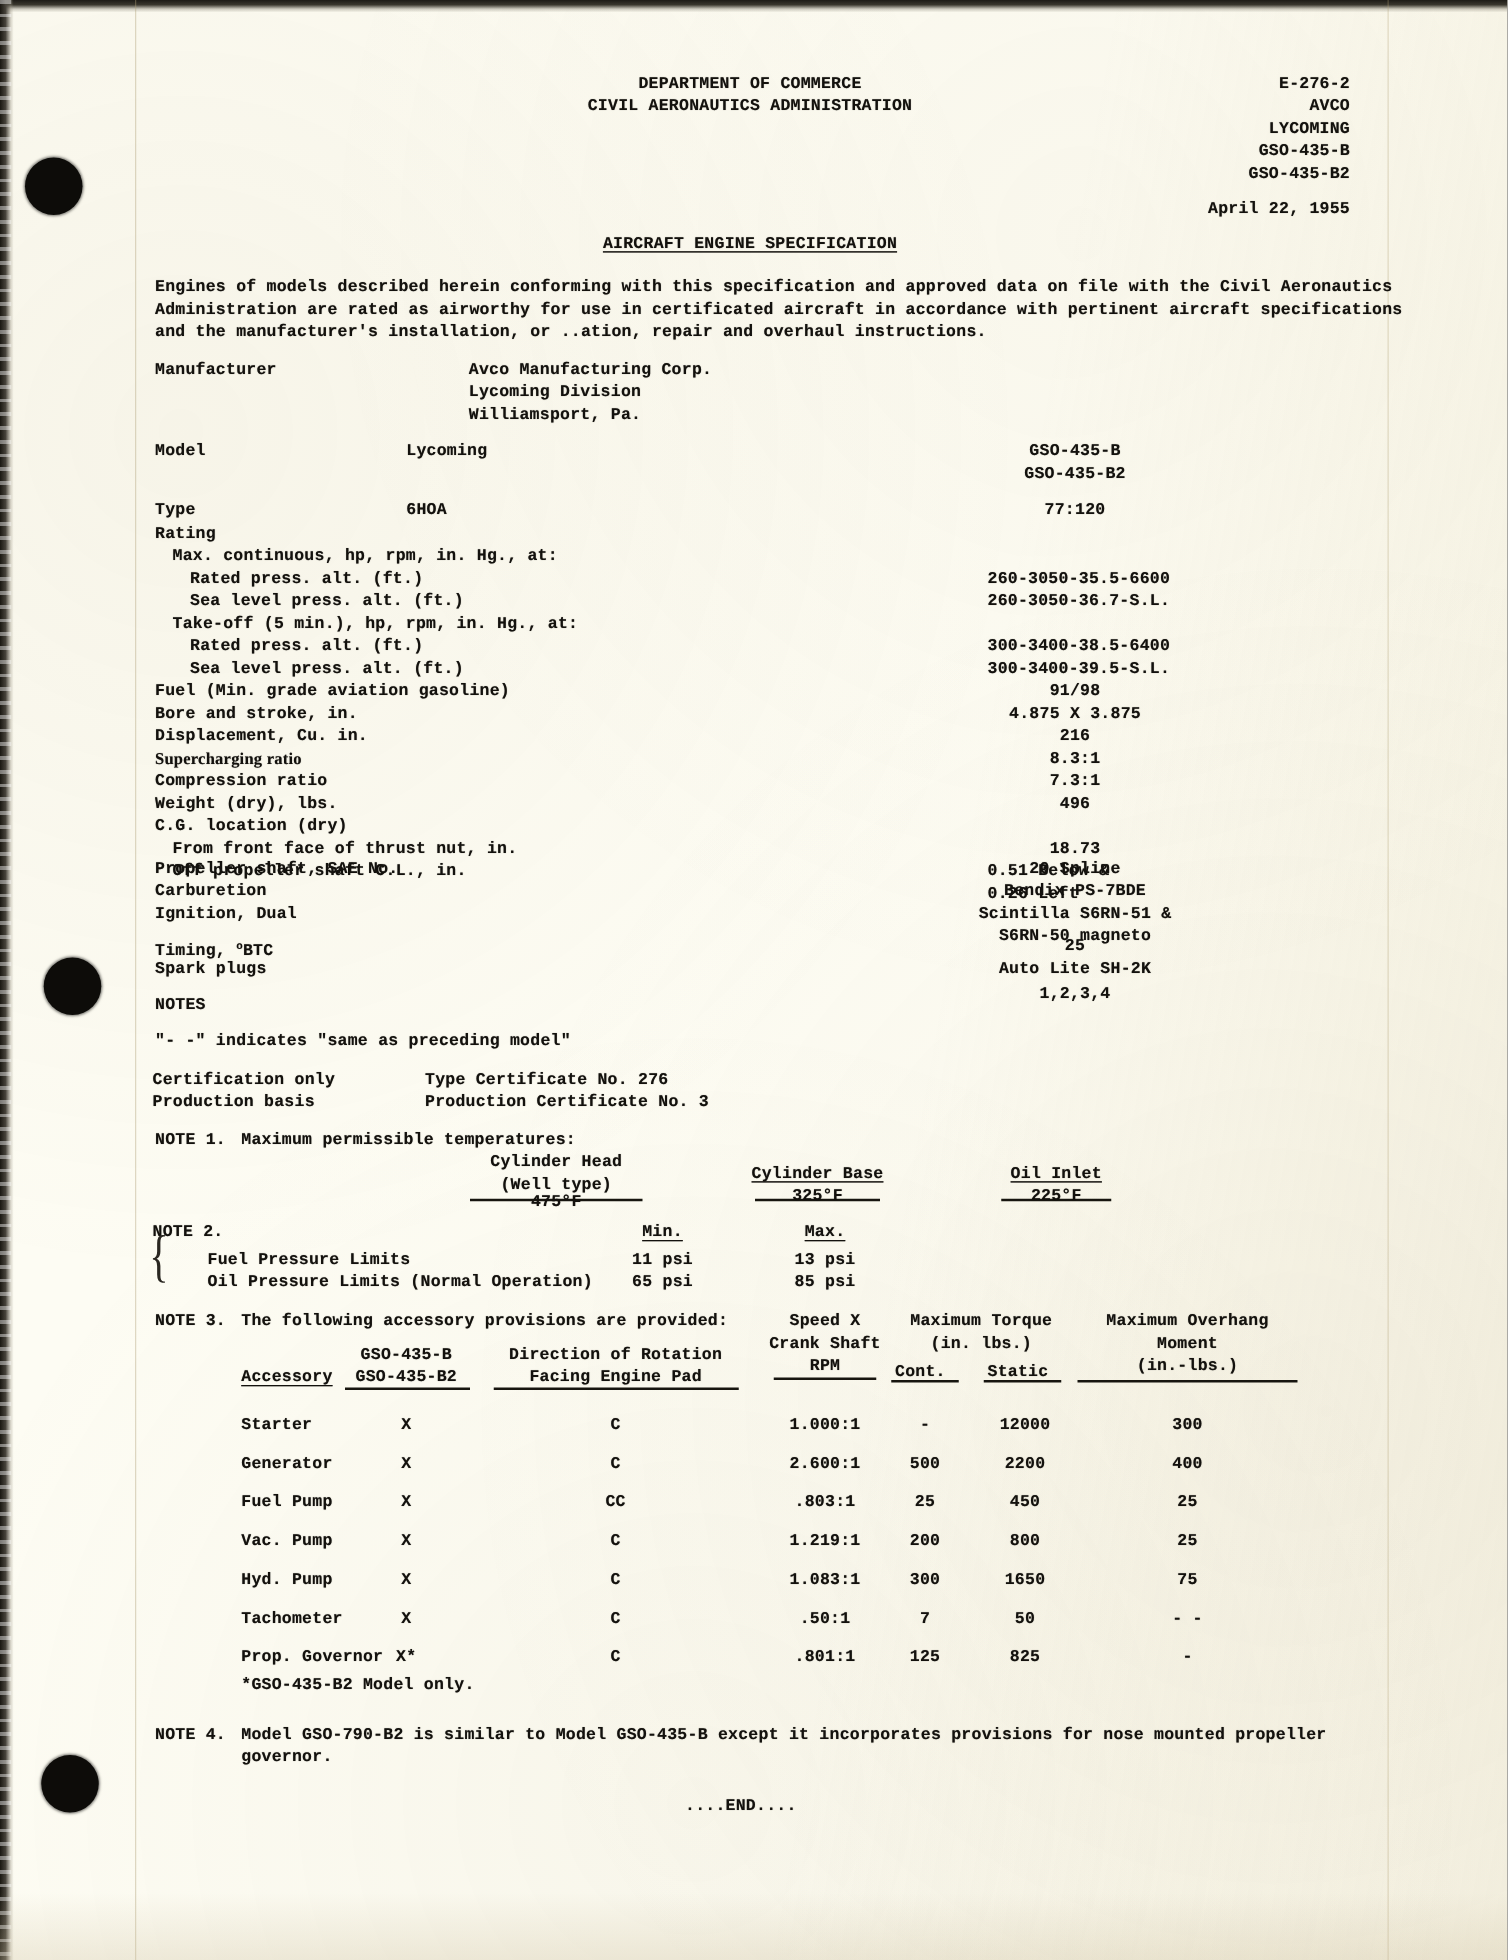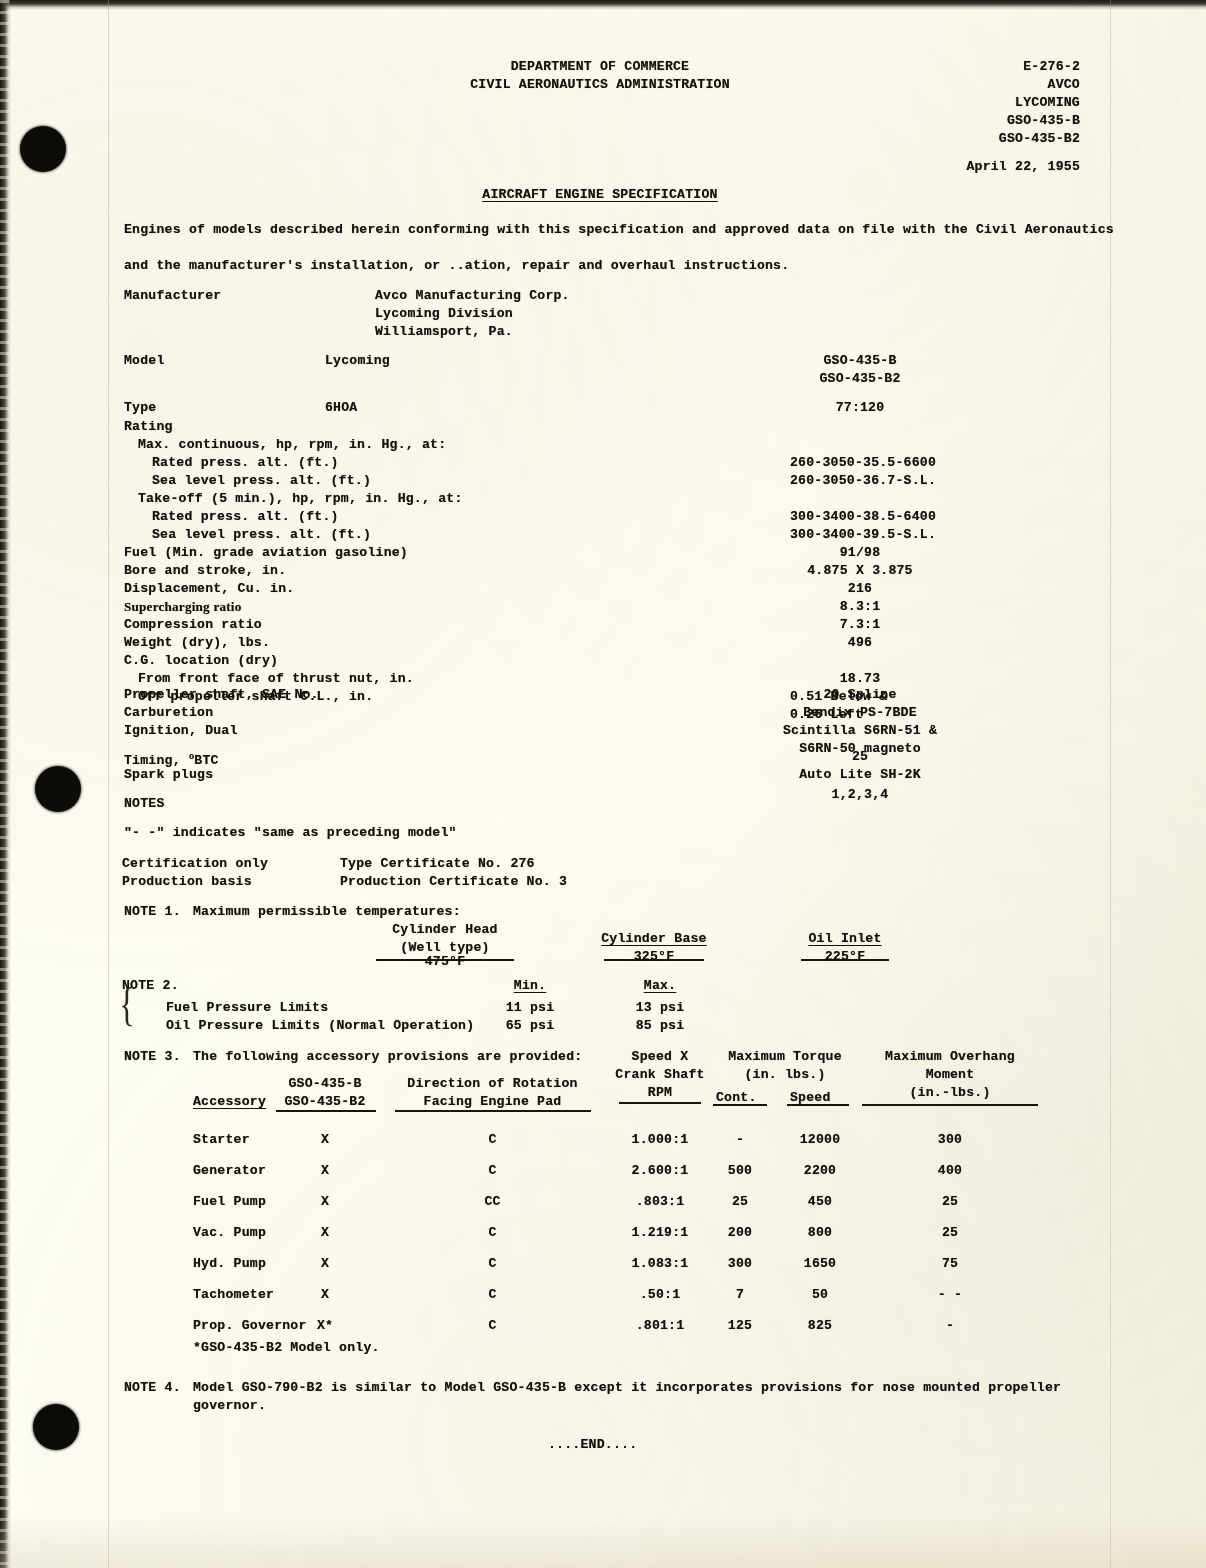--- a/index.html
+++ b/index.html
@@ -79,20 +79,21 @@
   <div class="t" style="left:860px;top:76px;width:220px;text-align:right;">AVCO</div>
   <div class="t" style="left:860px;top:94px;width:220px;text-align:right;">LYCOMING</div>
   <div class="t" style="left:860px;top:112px;width:220px;text-align:right;">GSO-435-B</div>
   <div class="t" style="left:860px;top:130px;width:220px;text-align:right;">GSO-435-B2</div>
 
   <div class="t" style="left:840px;top:158px;width:240px;text-align:right;">April 22, 1955</div>
 
   <div class="t u ctr" style="left:350px;top:186px;width:500px;">AIRCRAFT ENGINE SPECIFICATION</div>
 
   <div class="t" style="left:124px;top:221px;">Engines of models described herein conforming with this specification and approved data on file with the Civil Aeronautics</div>
+  <div class="t" style="left:124px;top:239px;">Administration are rated as airworthy for use in certificated aircraft in accordance with pertinent aircraft specifications</div>
   <div class="t" style="left:124px;top:257px;">and the manufacturer's installation, or ..ation, repair and overhaul instructions.</div>
 
   <div class="t" style="left:124px;top:287px;">Manufacturer</div>
   <div class="t" style="left:375px;top:287px;">Avco Manufacturing Corp.</div>
   <div class="t" style="left:375px;top:305px;">Lycoming Division</div>
   <div class="t" style="left:375px;top:323px;">Williamsport, Pa.</div>
 
   <div class="t" style="left:124px;top:352px;">Model</div>
   <div class="t" style="left:325px;top:352px;">Lycoming</div>
   <div class="t ctr" style="left:760px;top:352px;width:200px;">GSO-435-B</div>
@@ -188,21 +189,21 @@
   <div class="t" style="left:193px;top:1048px;">The following accessory provisions are provided:</div>
 
   <div class="t ctr" style="left:605px;top:1048px;width:110px;">Speed X</div>
   <div class="t ctr" style="left:605px;top:1066px;width:110px;">Crank Shaft</div>
   <div class="t ctr" style="left:605px;top:1084px;width:110px;">RPM</div>
   <div class="hr" style="left:619px;top:1102px;width:82px;"></div>
 
   <div class="t ctr" style="left:710px;top:1048px;width:150px;">Maximum Torque</div>
   <div class="t ctr" style="left:710px;top:1066px;width:150px;">(in. lbs.)</div>
   <div class="t" style="left:716px;top:1089px;">Cont.</div>
-  <div class="t" style="left:790px;top:1089px;">Speed</div>
+  <div class="t" style="left:790px;top:1089px;">Static</div>
   <div class="hr" style="left:713px;top:1104px;width:54px;"></div>
   <div class="hr" style="left:787px;top:1104px;width:62px;"></div>
 
   <div class="t ctr" style="left:855px;top:1048px;width:190px;">Maximum Overhang</div>
   <div class="t ctr" style="left:855px;top:1066px;width:190px;">Moment</div>
   <div class="t ctr" style="left:855px;top:1084px;width:190px;">(in.-lbs.)</div>
   <div class="hr" style="left:862px;top:1104px;width:176px;"></div>
 
   <div class="t ctr" style="left:265px;top:1075px;width:120px;">GSO-435-B</div>
   <div class="t ctr" style="left:265px;top:1093px;width:120px;">GSO-435-B2</div>

